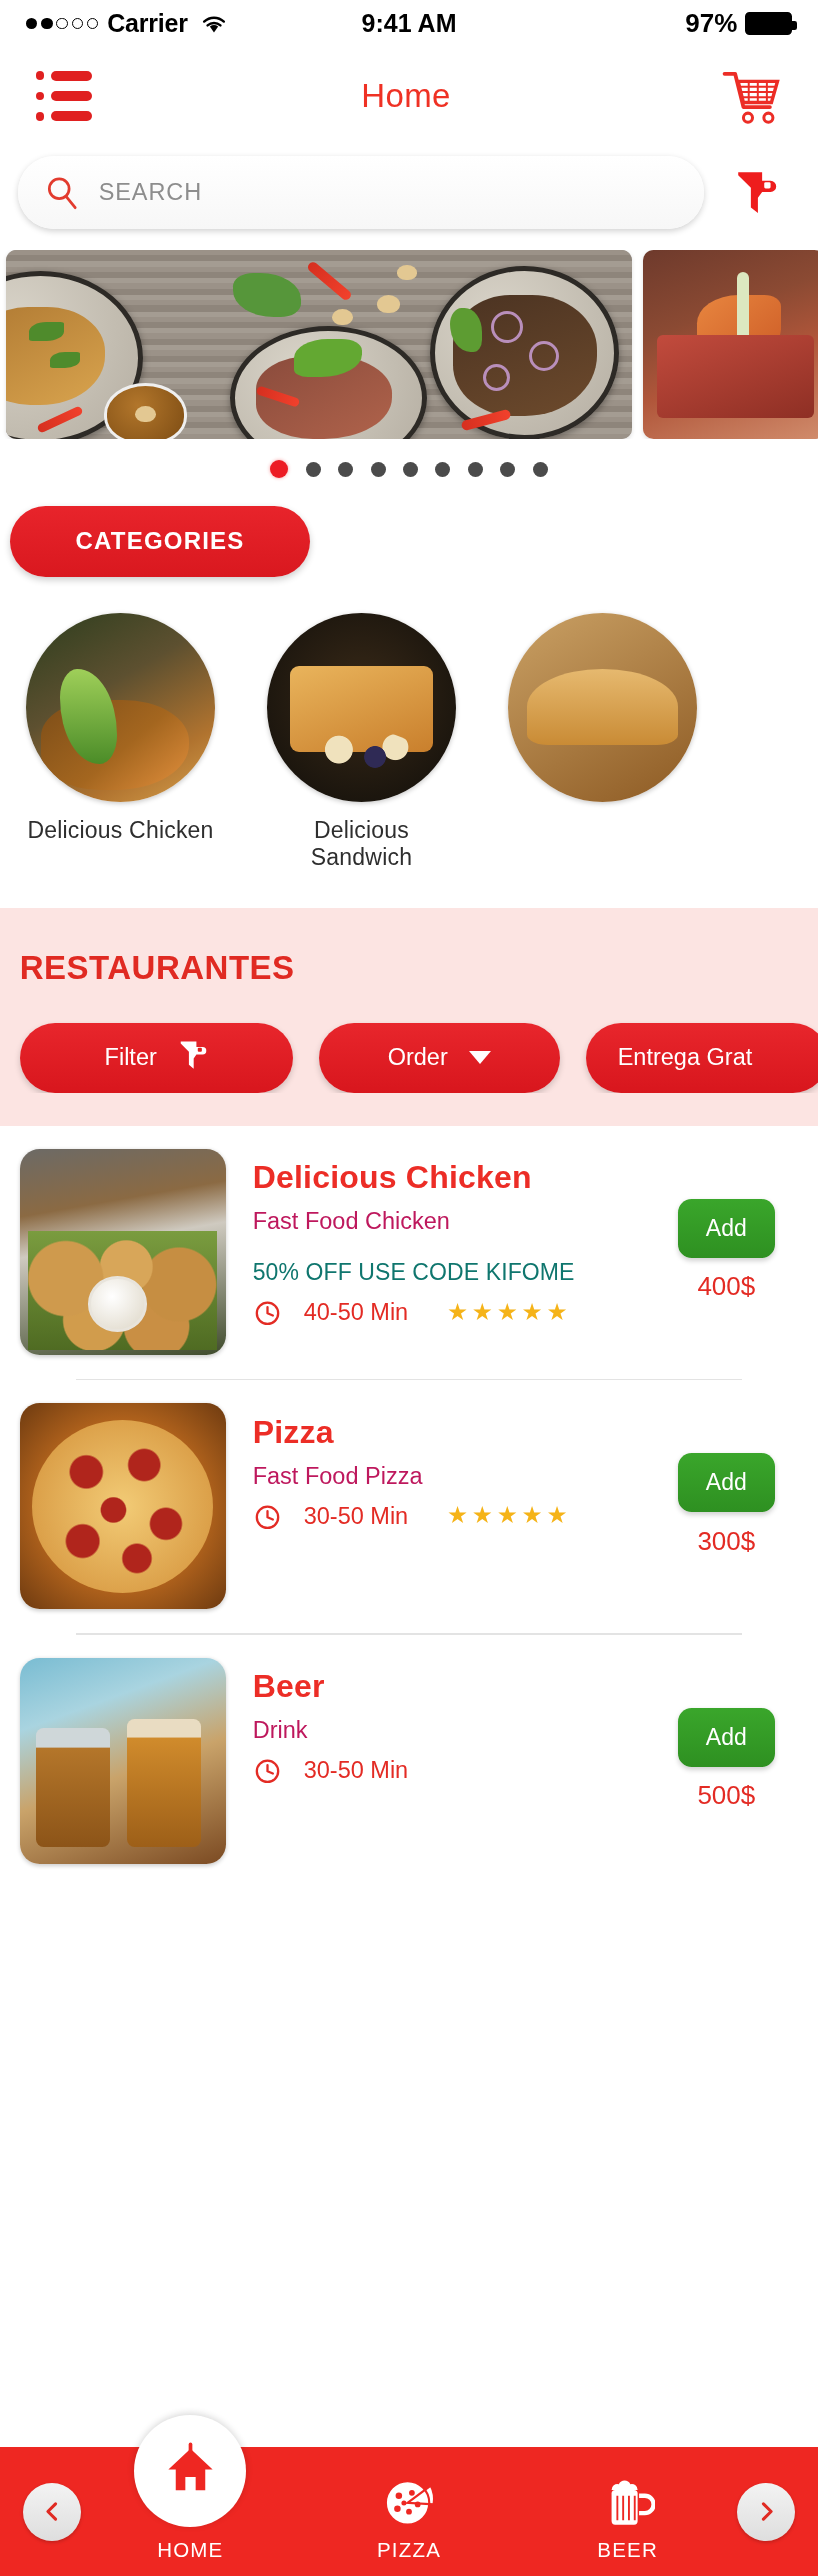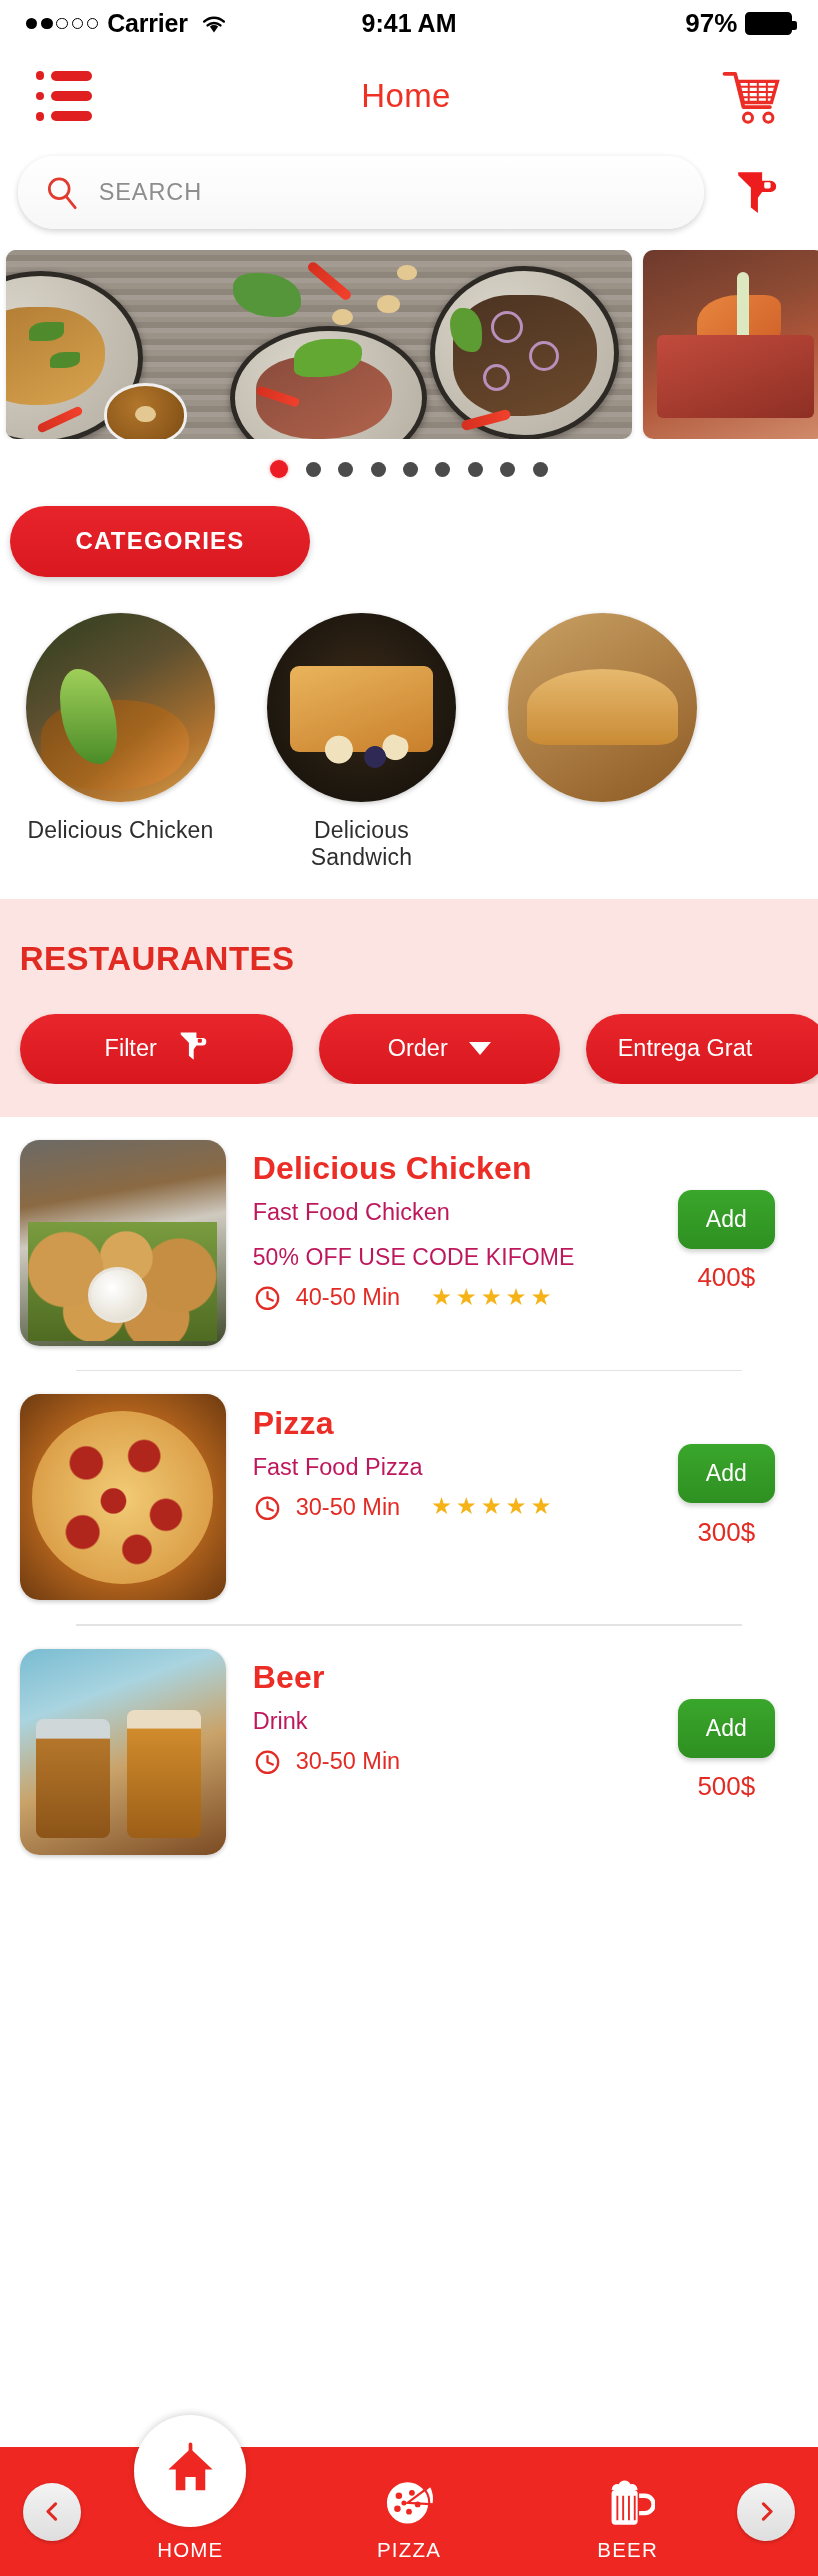--- a/index.html
+++ b/index.html
@@ -206,21 +206,21 @@
   }
   .cc-burger { background:linear-gradient(150deg,#caa165,#8d5a23); }
   .cc-burger:before {
     content:""; position:absolute; left:10%; top:30%; width:80%; height:40%;
     border-radius:50% 50% 14% 14%;
     background:linear-gradient(180deg,#e6b96f,#c98b35);
   }
 
   
   .rest-section {
-    margin-top:28px;
+    margin-top:37px;
     background:#fce4e2;
     padding:41px 0 33px 0;
   }
   .rest-title {
     font-size:33px; font-weight:700; color:#e02a22;
     letter-spacing:0.5px;
     padding-left:19.7px;
   }
   .pills {
     display:flex; gap:26px; padding:36px 0 0 19.7px; overflow:hidden;
@@ -296,22 +296,22 @@
   }
   .th-beer:after {
     content:""; position:absolute; left:52%; top:30%; width:36%; height:62%;
     border-radius:7.6px;
     background:linear-gradient(180deg,#e9dcc2 0 14%, #d08b2c 15%, #9d5f18 100%);
   }
 
   .rinfo { flex:1; padding-left:27px; padding-top:10.6px; }
   .rname { font-size:32px; color:#ec2d26; font-weight:700; letter-spacing:0.2px; }
   .rsub { font-size:23.5px; color:#be185d; margin-top:12px; }
-  .rpromo { font-size:23px; color:#be185d; margin-top:18px; letter-spacing:0.1px; }
-  .rmeta { display:flex; align-items:center; gap:14px; margin-top:12px; }
+  .rpromo { font-size:23px; color:#0f766e; margin-top:24px; letter-spacing:0.1px; }
+  .rmeta { display:flex; align-items:center; gap:22px; margin-top:12px; }
   .clock { width:29px; height:29px; flex:0 0 auto; }
   .rtime { font-size:23.5px; color:#e32b24; }
   .stars { display:flex; gap:3.8px; margin-left:16.7px; }
   .star { color:#f5b318; font-size:23.5px; line-height:1; }
 
   .raction {
     width:144px; flex:0 0 auto; text-align:center; padding-top:50px;
   }
   .add-btn {
     width:97px; height:59px; border-radius:13.6px;

